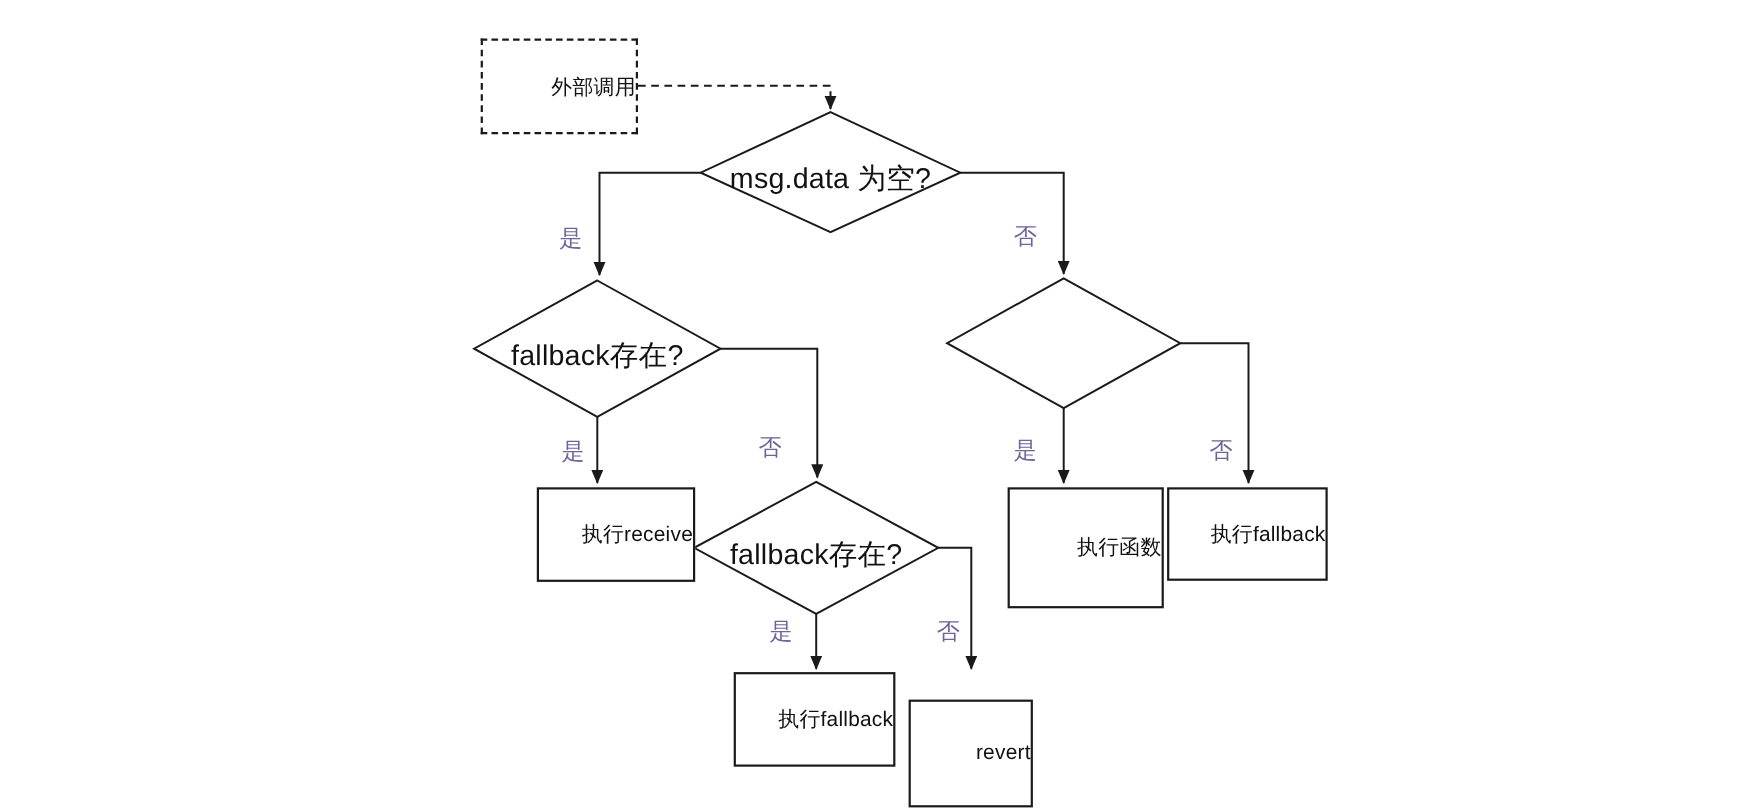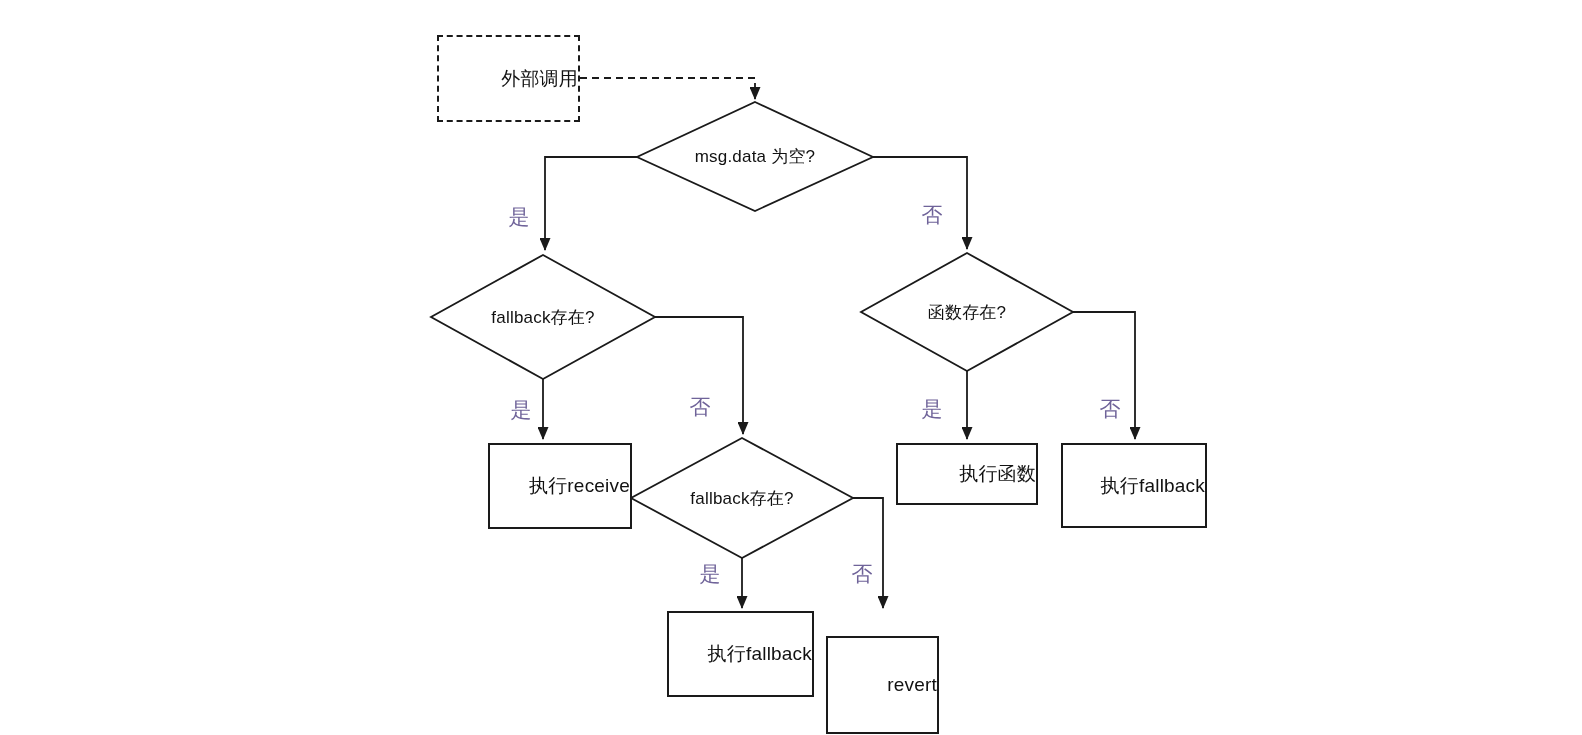--- a/index.html
+++ b/index.html
@@ -54,21 +54,21 @@
   }
   .node.process {
     border: 2px solid var(--line, #1a1a1a);
     background: #ffffff;
   }
   .decision-label {
     position: absolute;
     width: 220px;
     text-align: center;
     color: var(--text, #111111);
-    font-size: 17px;
+    font-size: 26px;
     letter-spacing: 0.2px;
     white-space: nowrap;
   }
   .branch-label {
     position: absolute;
     width: 40px;
     text-align: center;
     color: var(--branch, #6f6399);
     font-size: 21px;
     white-space: nowrap;
@@ -110,32 +110,31 @@
     <polygon class="decision-shape" points="967,253 1073,312 967,371 861,312"></polygon>
   </svg>
 
   <div class="node start" style="left:437px; top:35px; width:143px; height:87px;">
     <span>外部调用</span>
   </div>
 
   <div class="decision-label" style="left:645px; top:145px;">msg.data 为空?</div>
   <div class="decision-label" style="left:433px; top:306px;">fallback存在?</div>
   <div class="decision-label" style="left:632px; top:487px;">fallback存在?</div>
-  <div class="decision-label" style="left:857px; top:301px;">函数存在?</div>
 
   <div class="node process" style="left:488px; top:443px; width:144px; height:86px;">
     <span>执行receive</span>
   </div>
   <div class="node process" style="left:667px; top:611px; width:147px; height:86px;">
     <span>执行fallback</span>
   </div>
   <div class="node process" style="left:826px; top:636px; width:113px; height:98px;">
     <span>revert</span>
   </div>
-  <div class="node process" style="left:896px; top:443px; width:142px; height:62px;padding-left:24px;">
+  <div class="node process" style="left:916px; top:443px; width:142px; height:110px;padding-left:24px;">
     <span>执行函数</span>
   </div>
   <div class="node process" style="left:1061px; top:443px; width:146px; height:85px;">
     <span>执行fallback</span>
   </div>
 
   <div class="branch-label" style="left:499px; top:203px;">是</div>
   <div class="branch-label" style="left:912px; top:201px;">否</div>
   <div class="branch-label" style="left:501px; top:396px;">是</div>
   <div class="branch-label" style="left:680px; top:393px;">否</div>

